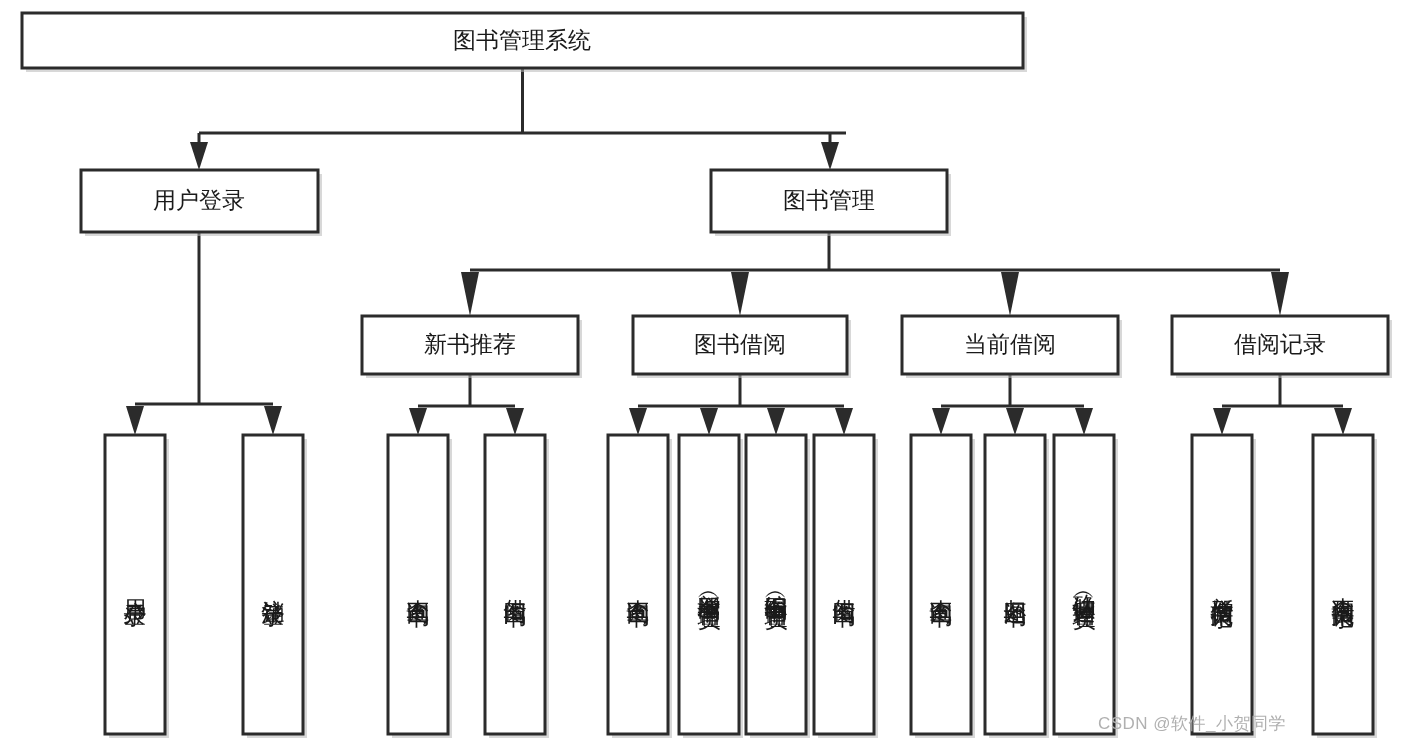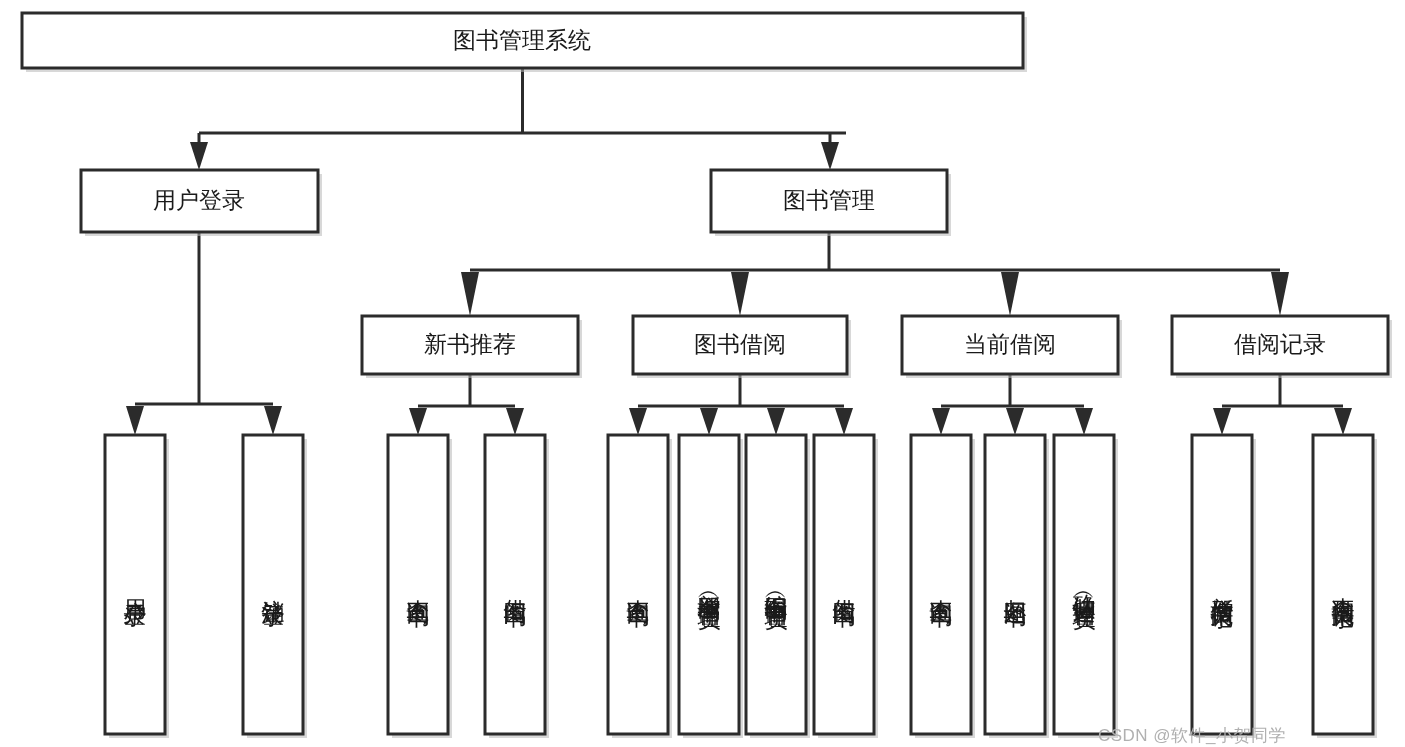--- a/index.html
+++ b/index.html
@@ -65,21 +65,21 @@
     line-height: 1;
     display: flex;
     align-items: center;
     justify-content: center;
     white-space: nowrap;
     pointer-events: none;
   }
   .watermark {
     position: absolute;
     right: 8px;
-    bottom: 0;
+    bottom: 12px;
     font-family: "Liberation Sans", "DejaVu Sans", sans-serif;
     font-size: 17px;
     color: #b0b0b0;
     letter-spacing: 0.5px;
     white-space: nowrap;
   }
 </style>
 </head>
 <body>
 

